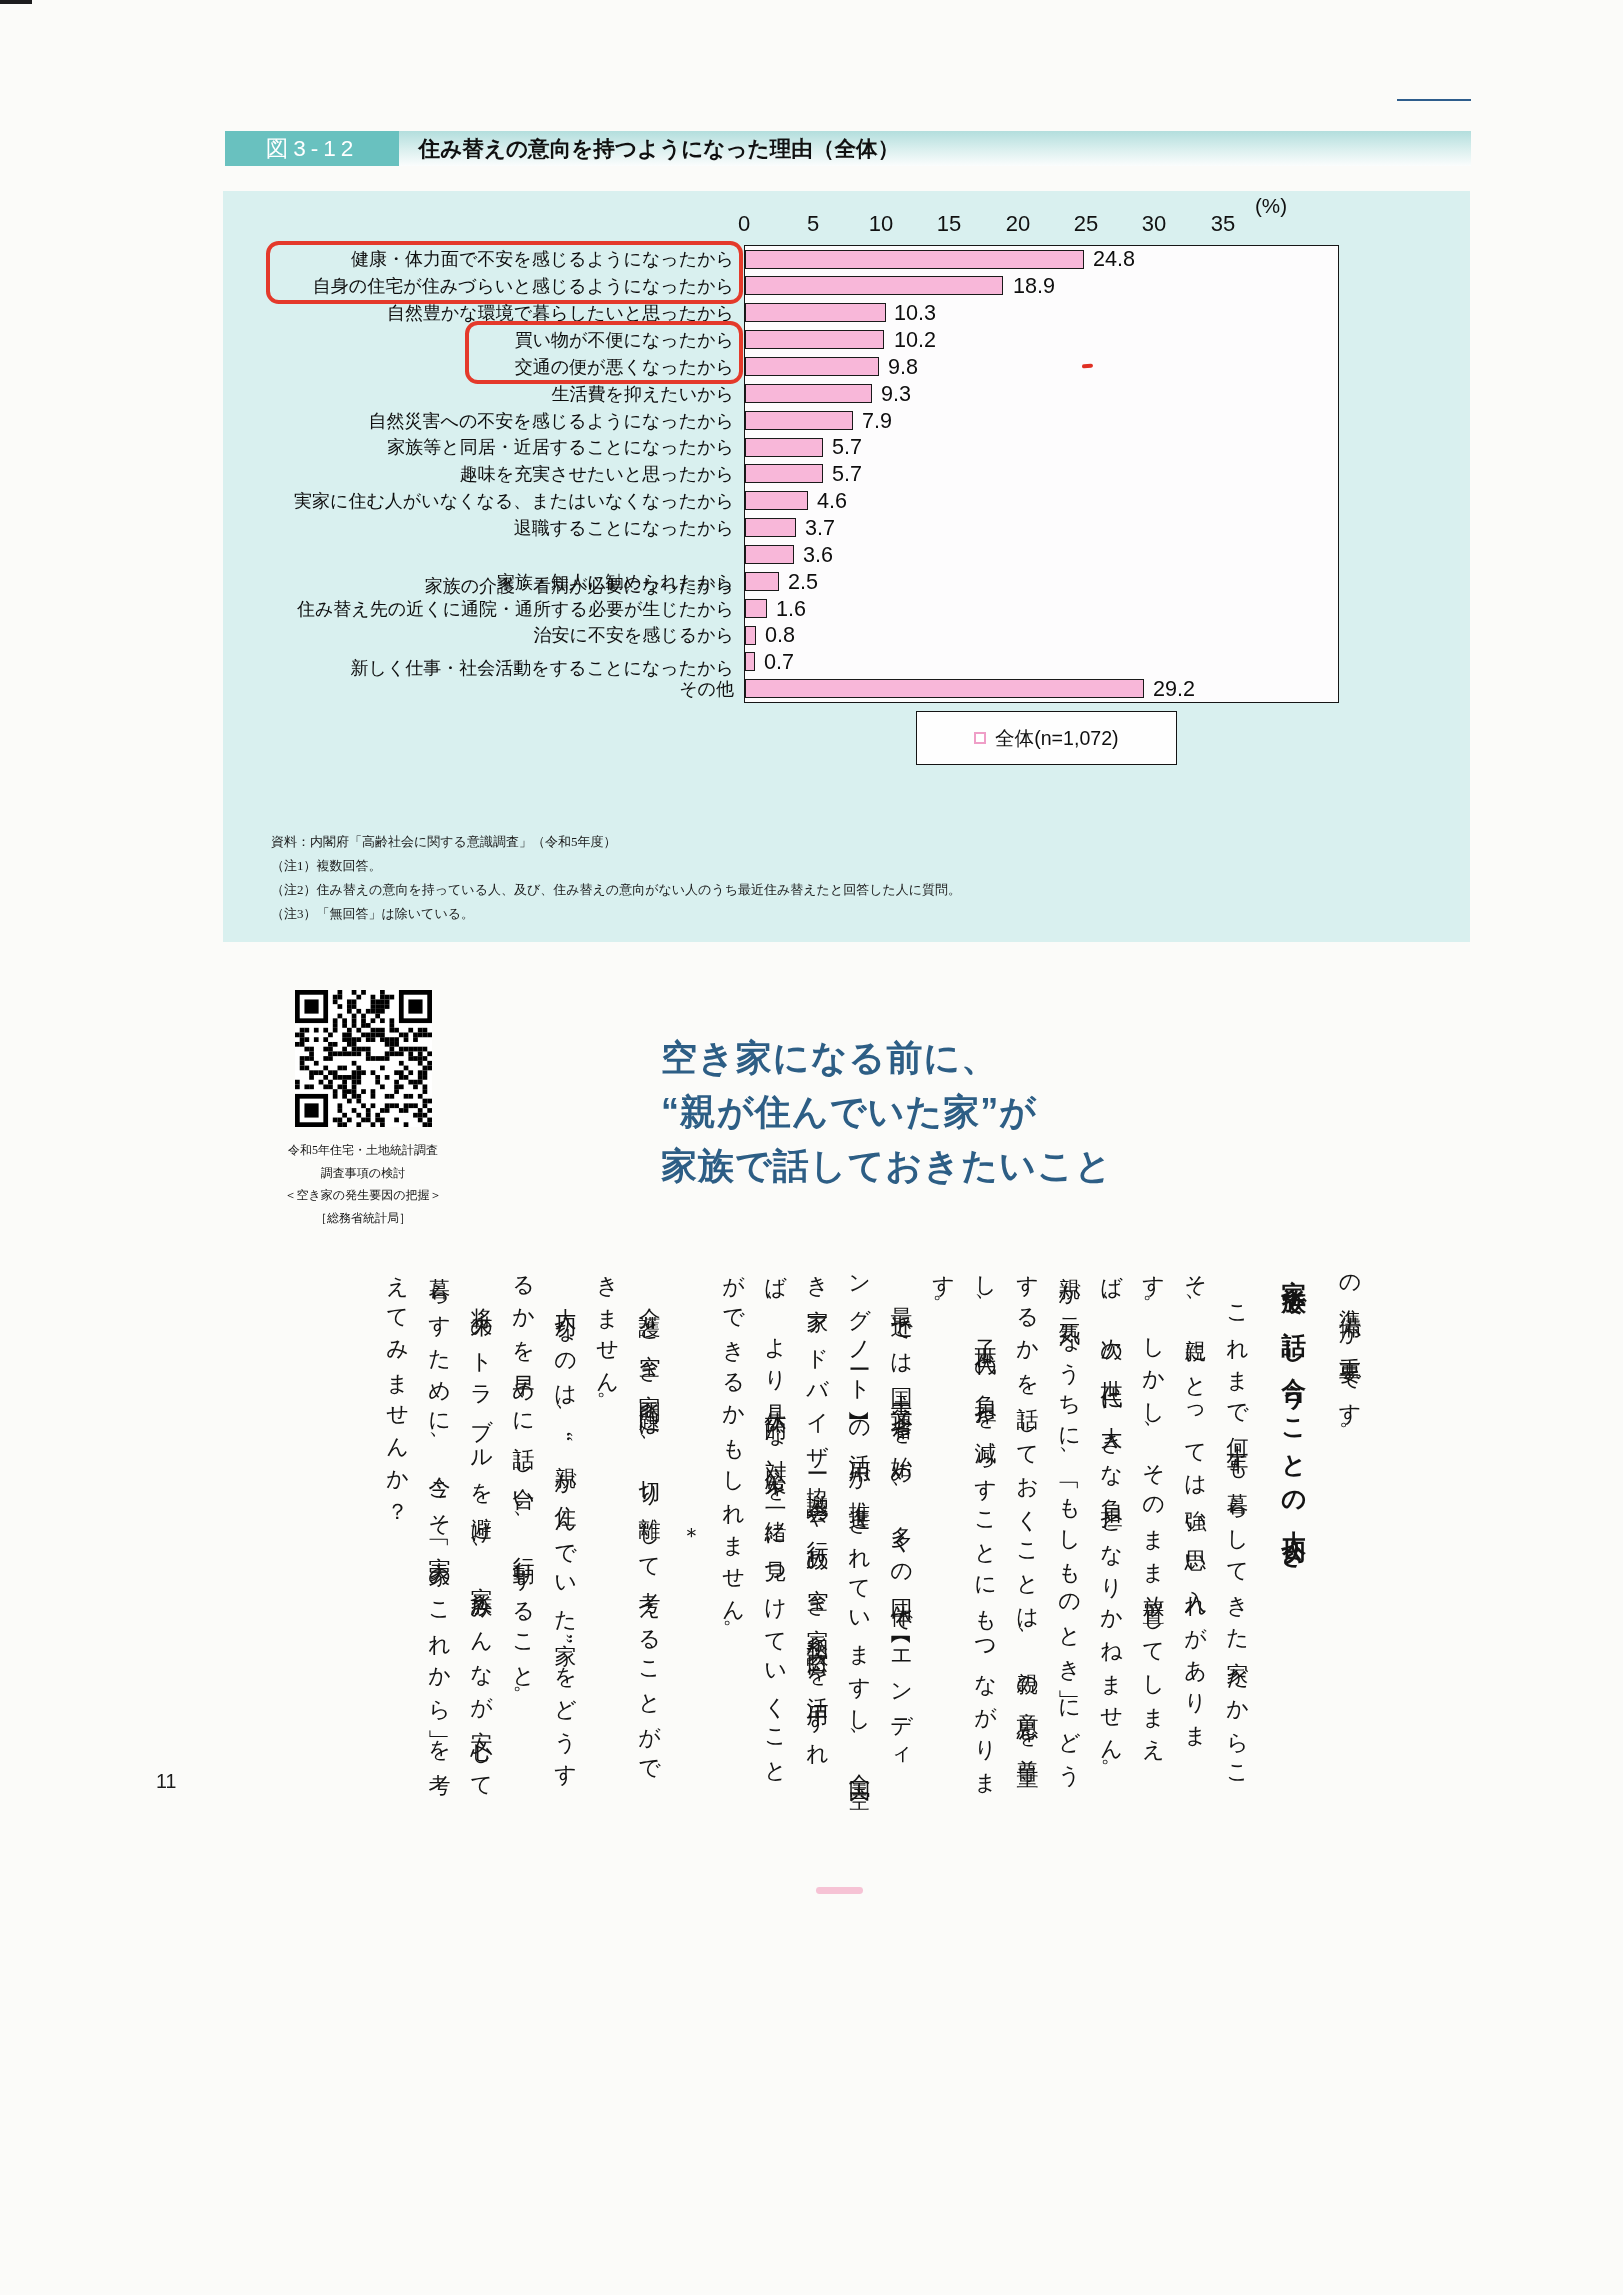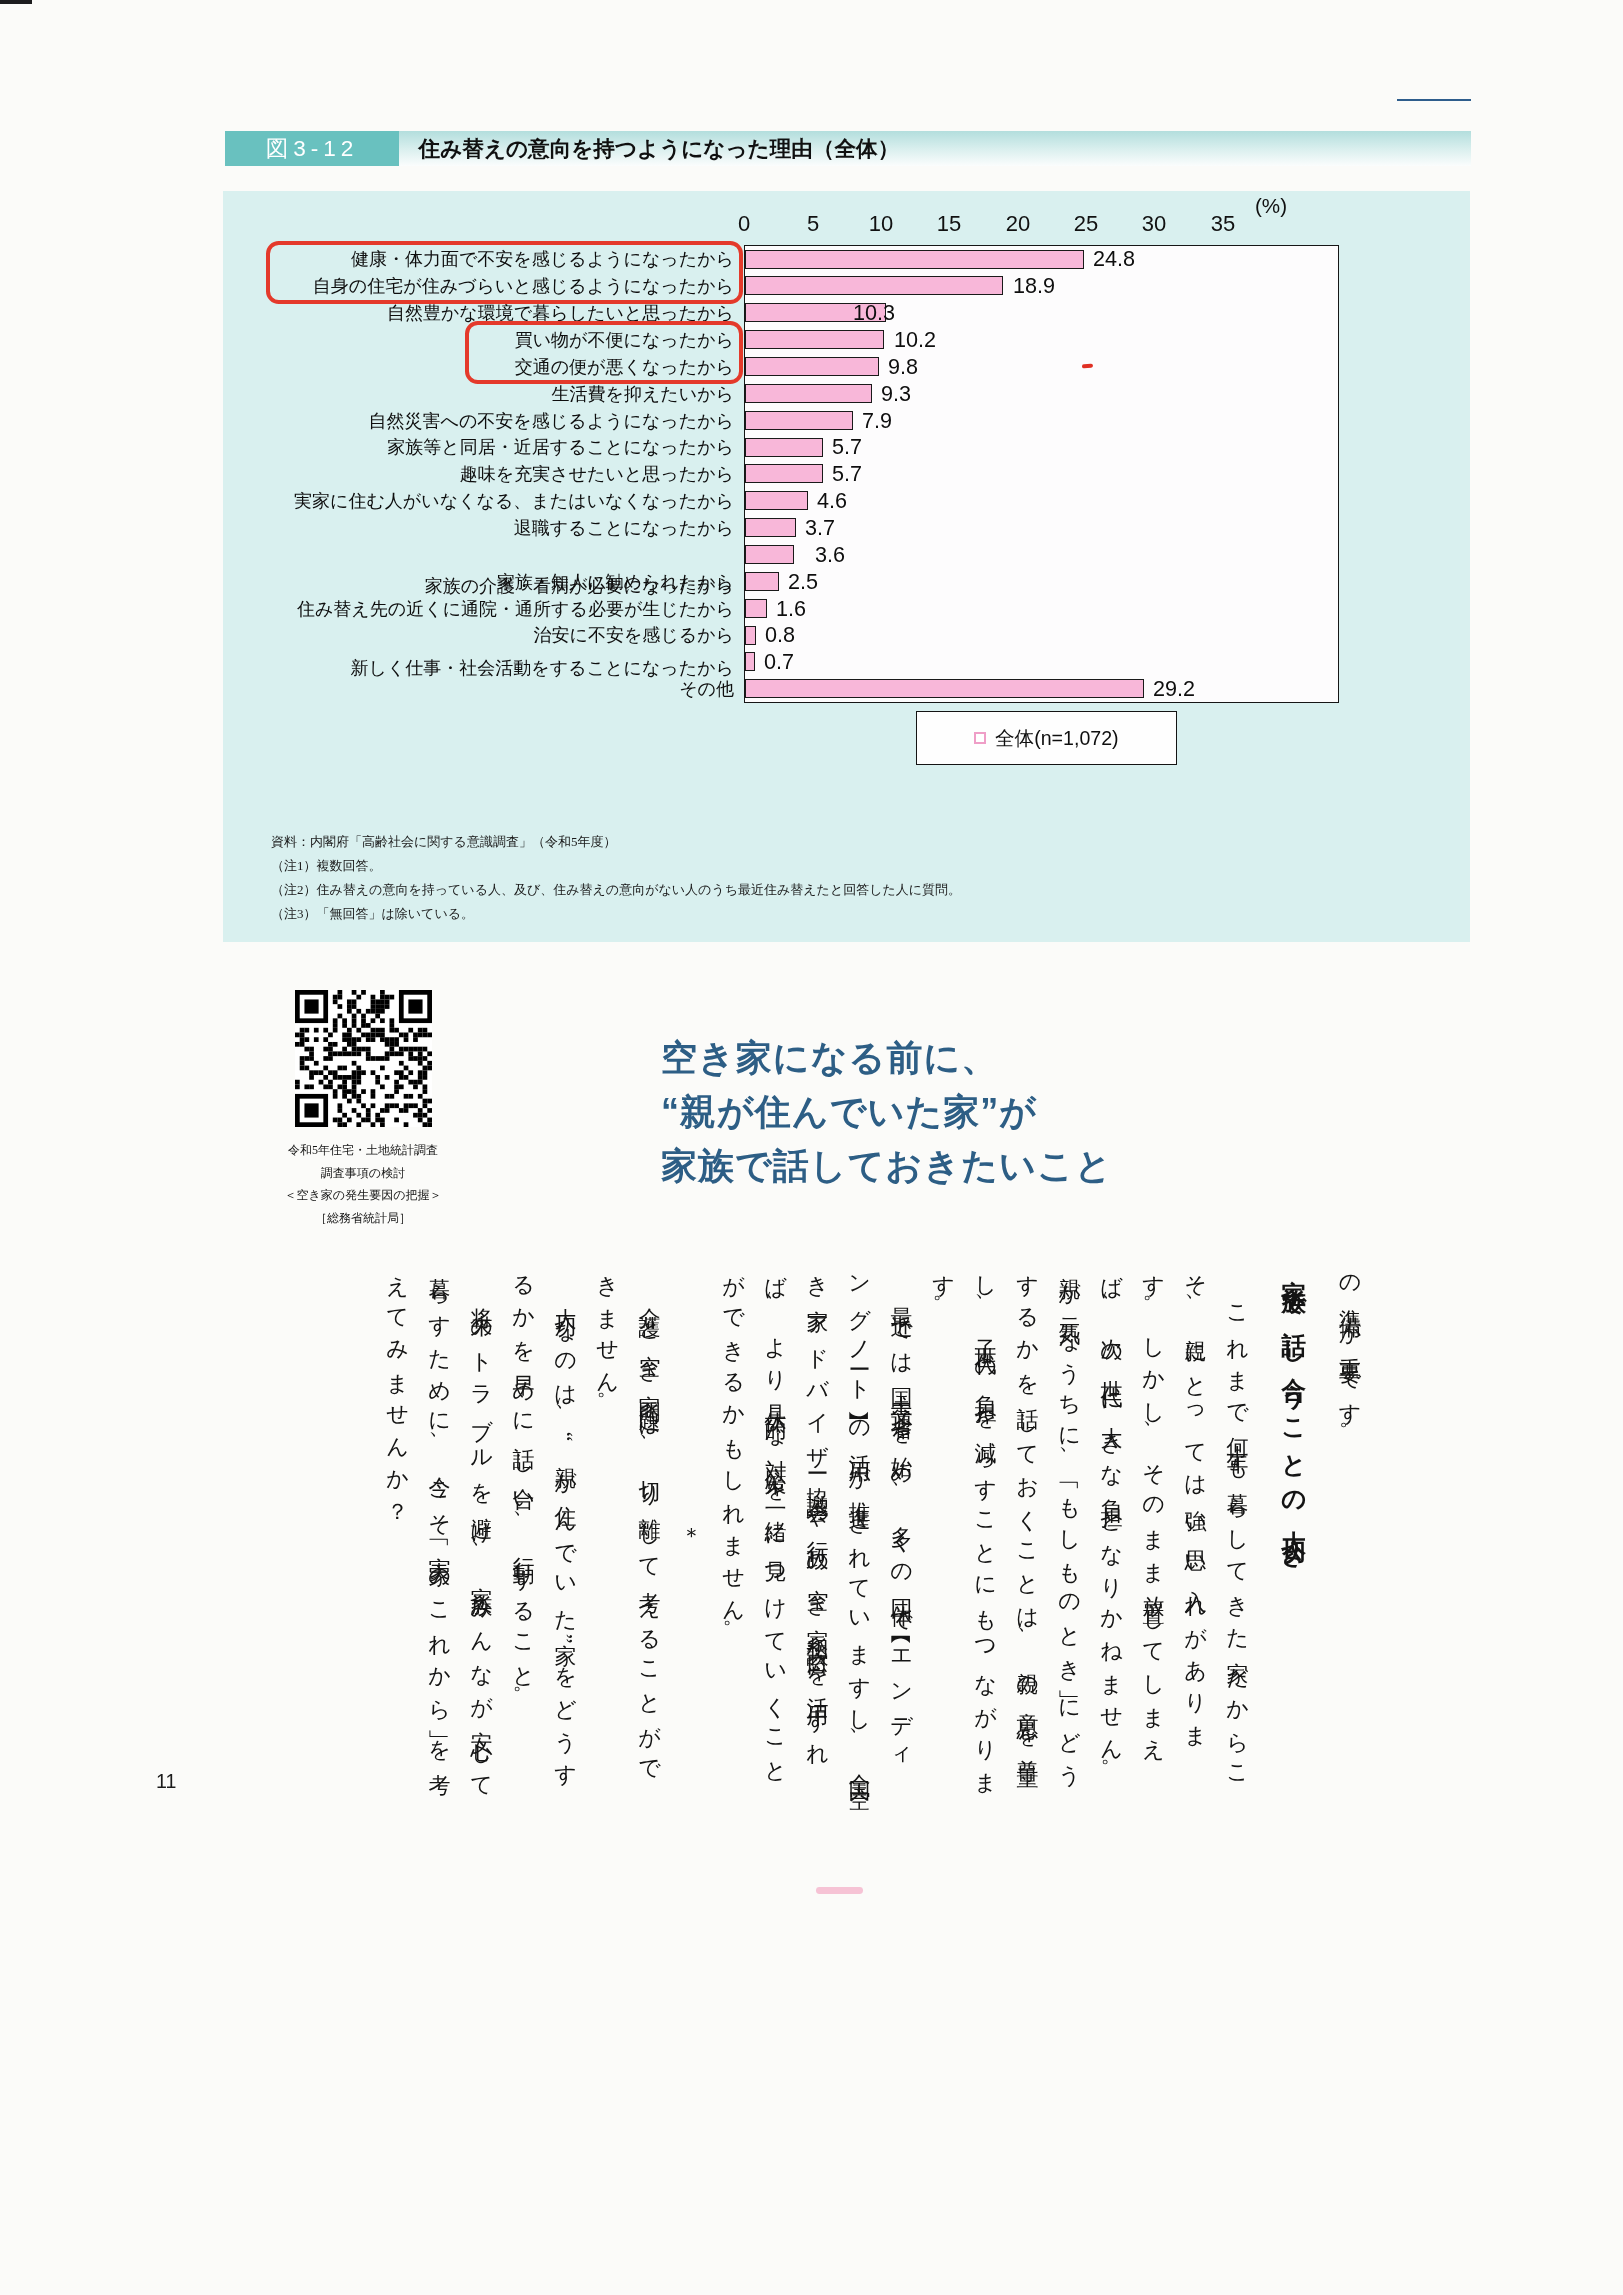--- a/index.html
+++ b/index.html
@@ -124,21 +124,21 @@
     <div class="tick" style="left: 1154px;">30</div>
     <div class="tick" style="left: 1223px;">35</div>
     <div class="cat-label" style="top: 245px; height: 27px;">健康・体力面で不安を感じるようになったから</div>
     <div class="bar" style="left: 745px; top: 250px; width: 339px; height: 18.7px;"></div>
     <div class="val-label" style="left: 1093px; top: 245px; height: 27px;">24.8</div>
     <div class="cat-label" style="top: 272px; height: 27px;">自身の住宅が住みづらいと感じるようになったから</div>
     <div class="bar" style="left: 745px; top: 276px; width: 258px; height: 18.7px;"></div>
     <div class="val-label" style="left: 1013px; top: 272px; height: 27px;">18.9</div>
     <div class="cat-label" style="top: 299px; height: 27px;">自然豊かな環境で暮らしたいと思ったから</div>
     <div class="bar" style="left: 745px; top: 303px; width: 141px; height: 18.7px;"></div>
-    <div class="val-label" style="left: 853px; top: 299px; height: 27px;">10.3</div>
+    <div class="val-label" style="left: 894px; top: 299px; height: 27px;">10.3</div>
     <div class="cat-label" style="top: 326px; height: 27px;">買い物が不便になったから</div>
     <div class="bar" style="left: 745px; top: 330px; width: 139px; height: 18.7px;"></div>
     <div class="val-label" style="left: 894px; top: 326px; height: 27px;">10.2</div>
     <div class="cat-label" style="top: 353px; height: 27px;">交通の便が悪くなったから</div>
     <div class="bar" style="left: 745px; top: 357px; width: 134px; height: 18.7px;"></div>
     <div class="val-label" style="left: 888px; top: 353px; height: 27px;">9.8</div>
     <div class="cat-label" style="top: 380px; height: 27px;">生活費を抑えたいから</div>
     <div class="bar" style="left: 745px; top: 384px; width: 127px; height: 18.7px;"></div>
     <div class="val-label" style="left: 881px; top: 380px; height: 27px;">9.3</div>
     <div class="cat-label" style="top: 407px; height: 27px;">自然災害への不安を感じるようになったから</div>
@@ -151,21 +151,21 @@
     <div class="bar" style="left: 745px; top: 464px; width: 78px; height: 18.7px;"></div>
     <div class="val-label" style="left: 832px; top: 460px; height: 27px;">5.7</div>
     <div class="cat-label" style="top: 487px; height: 27px;">実家に住む人がいなくなる、またはいなくなったから</div>
     <div class="bar" style="left: 745px; top: 491px; width: 63px; height: 18.7px;"></div>
     <div class="val-label" style="left: 817px; top: 487px; height: 27px;">4.6</div>
     <div class="cat-label" style="top: 514px; height: 27px;">退職することになったから</div>
     <div class="bar" style="left: 745px; top: 518px; width: 51px; height: 18.7px;"></div>
     <div class="val-label" style="left: 805px; top: 514px; height: 27px;">3.7</div>
     <div class="cat-label" style="top: 572px; height: 27px;">家族の介護・看病が必要になったから</div>
     <div class="bar" style="left: 745px; top: 545px; width: 49px; height: 18.7px;"></div>
-    <div class="val-label" style="left: 803px; top: 541px; height: 27px; margin-left: 12px;">3.6</div>
+    <div class="val-label" style="left: 803px; top: 541px; height: 27px;">3.6</div>
     <div class="cat-label" style="top: 568px; height: 27px;">家族・知人に勧められたから</div>
     <div class="bar" style="left: 745px; top: 572px; width: 34px; height: 18.7px;"></div>
     <div class="val-label" style="left: 788px; top: 568px; height: 27px;">2.5</div>
     <div class="cat-label" style="top: 595px; height: 27px;">住み替え先の近くに通院・通所する必要が生じたから</div>
     <div class="bar" style="left: 745px; top: 599px; width: 22px; height: 18.7px;"></div>
     <div class="val-label" style="left: 776px; top: 595px; height: 27px;">1.6</div>
     <div class="cat-label" style="top: 621px; height: 27px; margin-left: 48px;">治安に不安を感じるから</div>
     <div class="bar" style="left: 745px; top: 626px; width: 11px; height: 18.7px;"></div>
     <div class="val-label" style="left: 765px; top: 621px; height: 27px;">0.8</div>
     <div class="cat-label" style="top: 625px; height: 27px; margin-top: 29px;">新しく仕事・社会活動をすることになったから</div>

